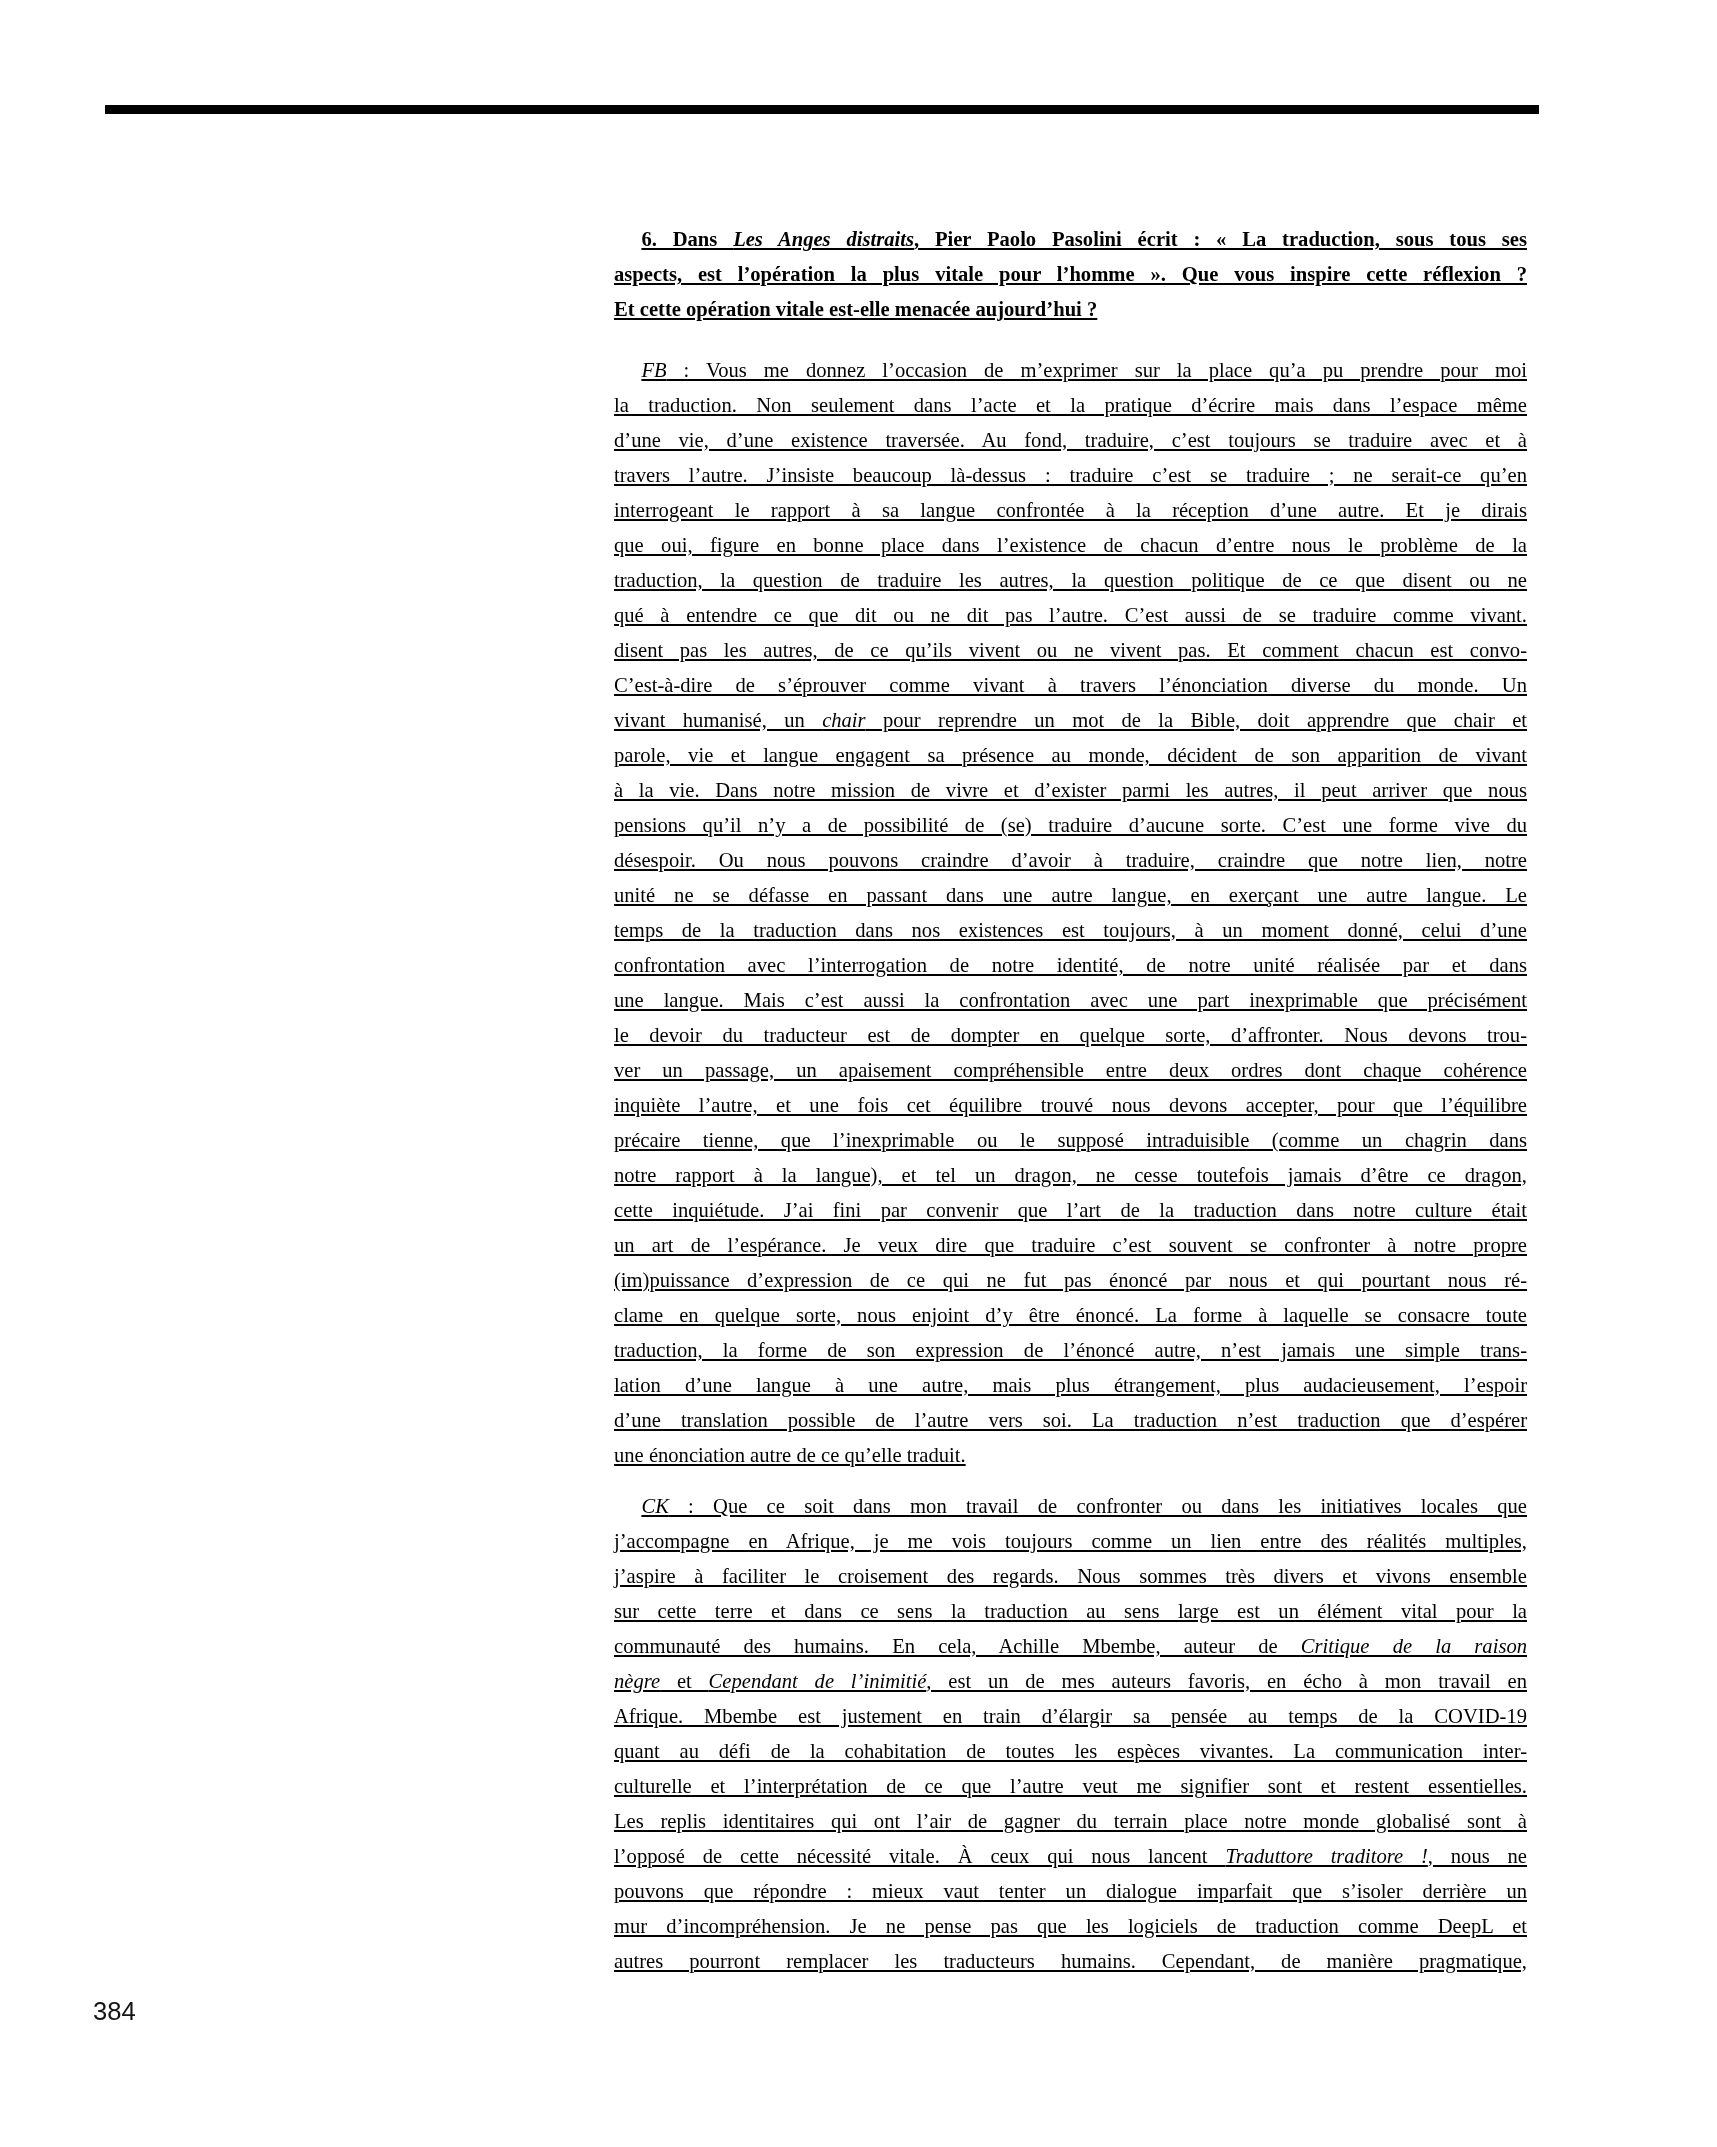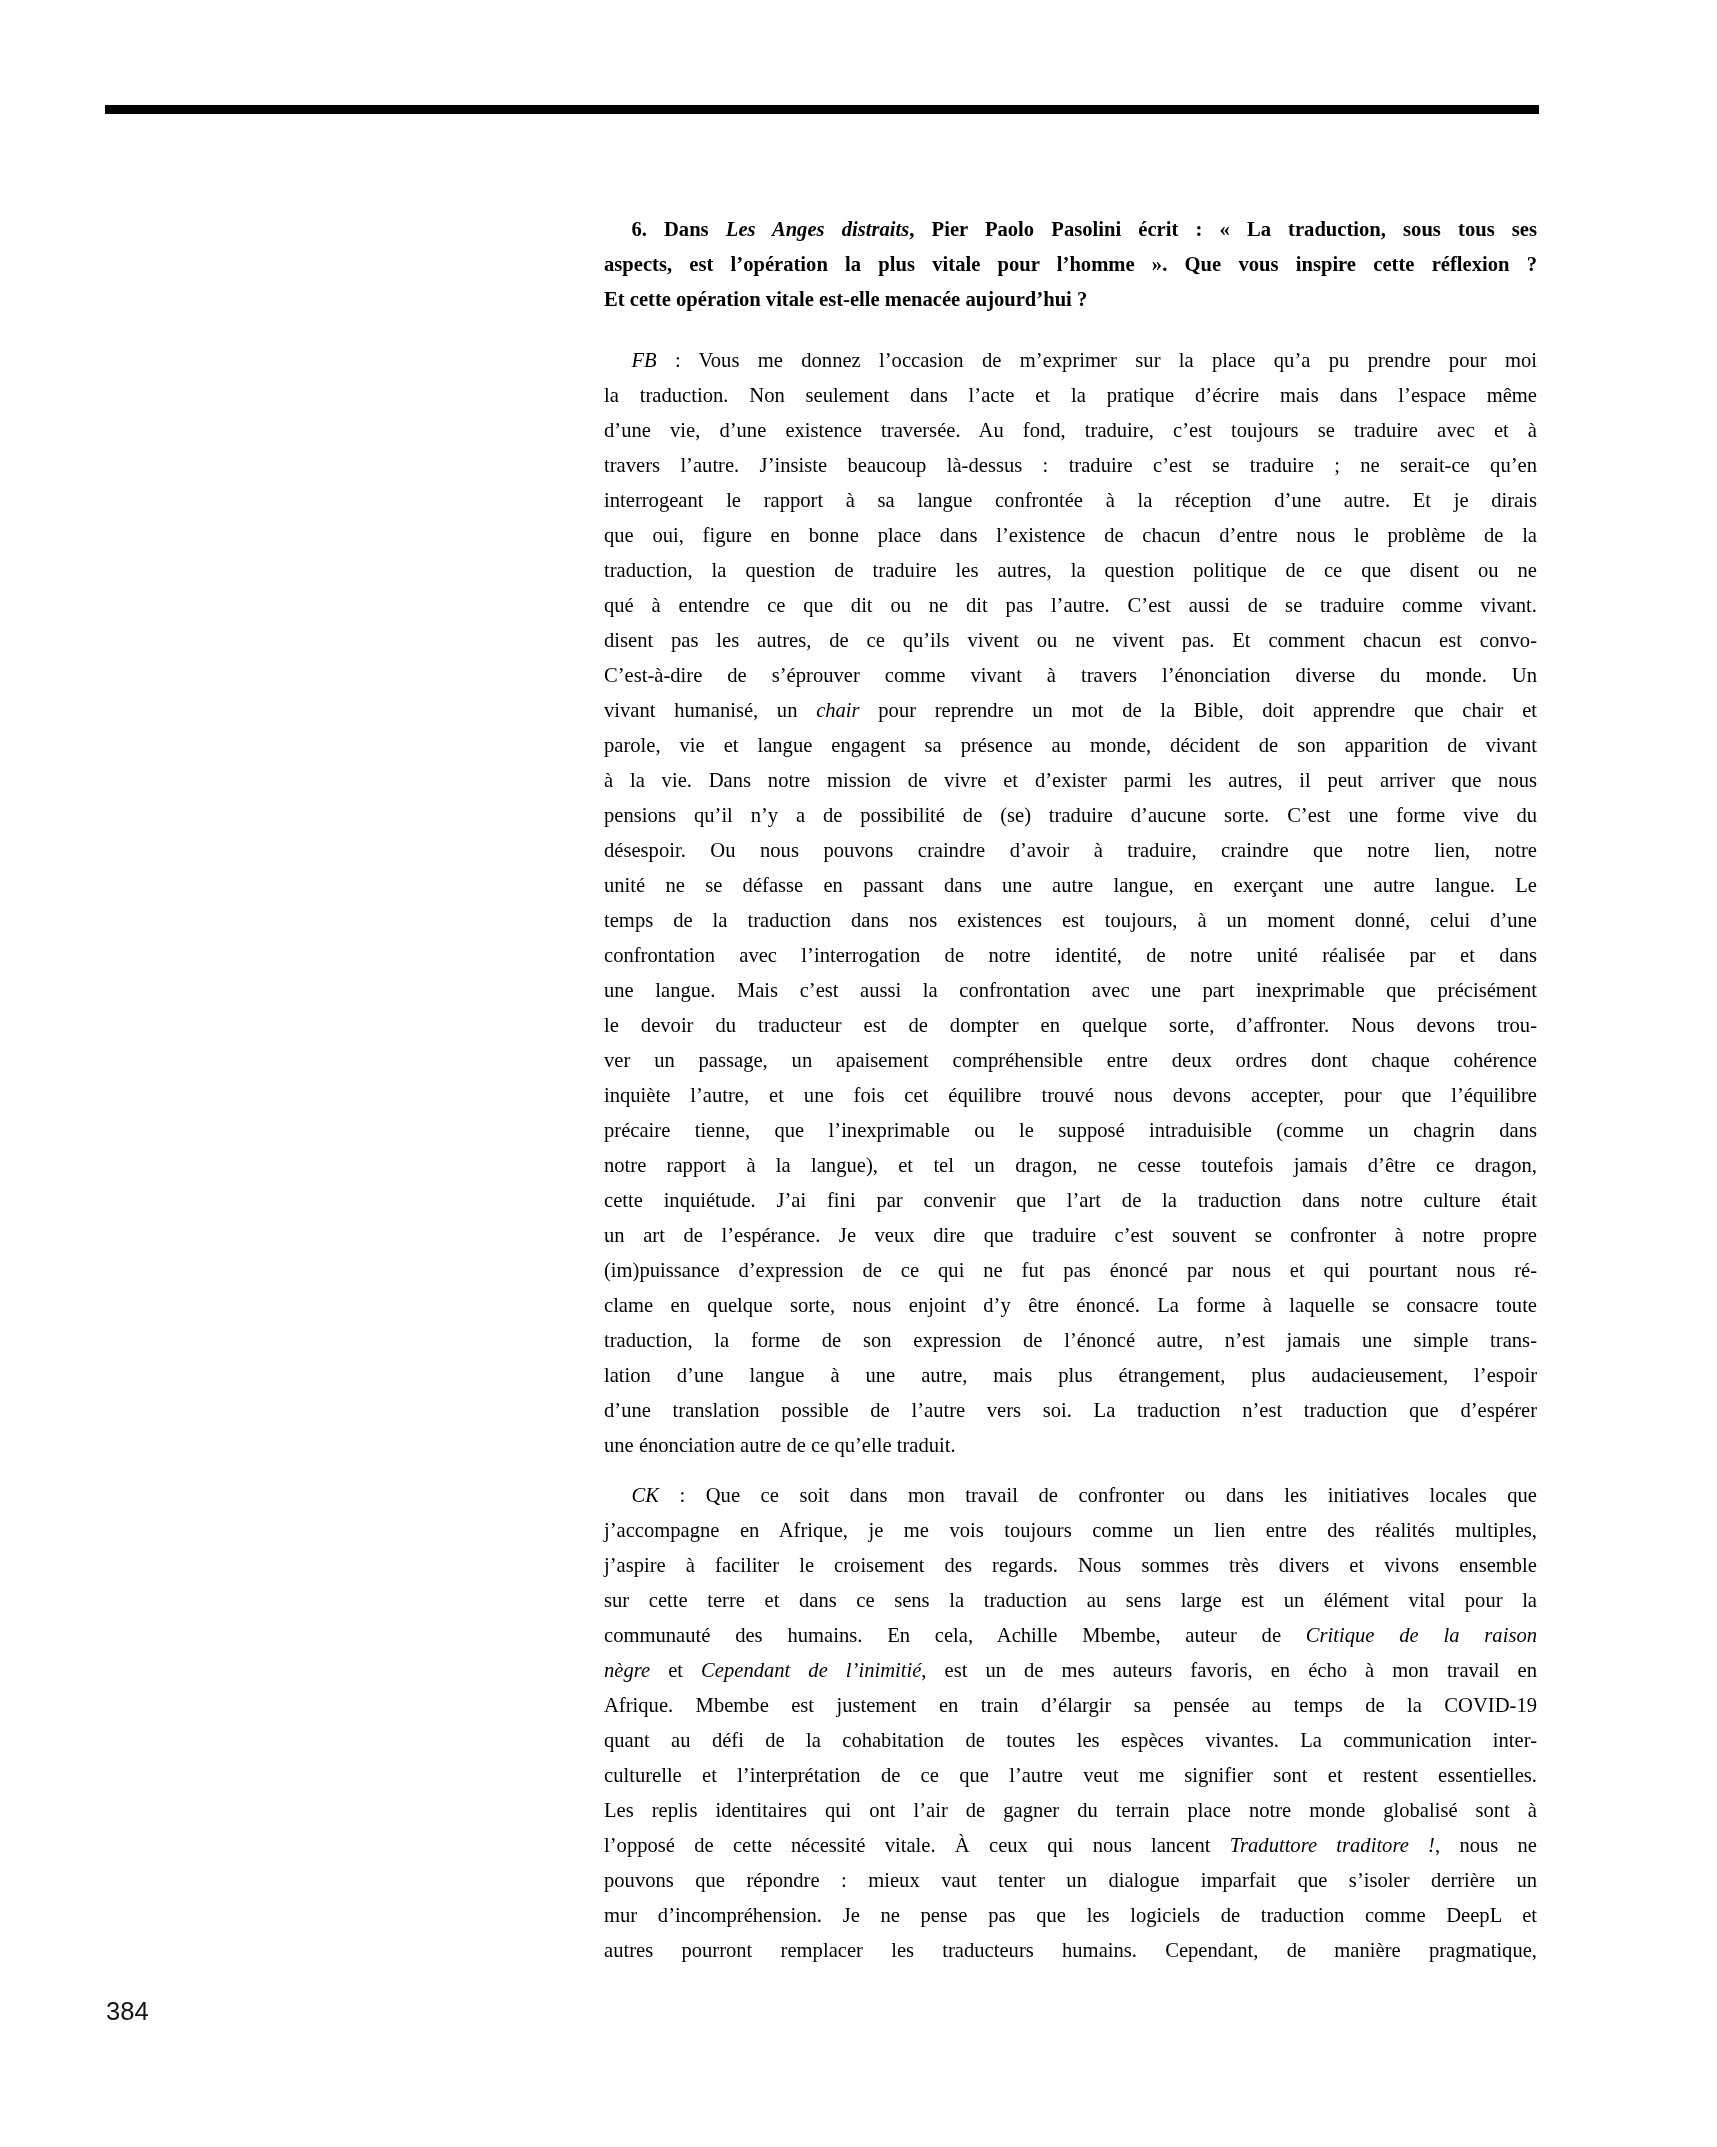--- a/index.html
+++ b/index.html
@@ -24,35 +24,35 @@
     height: 9.1px;
     background: #000000;
   }
   .column {
     position: absolute;
     left: 598px;
     top: 206px;
     width: 945px;
     font-size: 20.6px;
   }
-  .para { margin: 6px; }
+  .para { margin: 16px; text-decoration: underline; }
   .para:nth-child(2) { margin-top: 25.6px; }
   .para:nth-child(3) { margin-top: 15.5px; }
   .para.q { font-weight: bold; }
   .line {
     line-height: 35px;
     text-align: justify;
     text-align-last: justify;
   }
   .line.last { text-align-last: left; }
   .para > .line:first-child { text-indent: 27.4px; }
   .it { font-style: italic; }
   .page-number {
     position: absolute;
-    left: 106px;
+    left: 93px;
     top: 1997px;
     font-family: "Liberation Sans", "DejaVu Sans", sans-serif;
     font-size: 25.6px;
     color: #141414;
   }
 </style>
 </head>
 <body>
 
 <div class="page">

